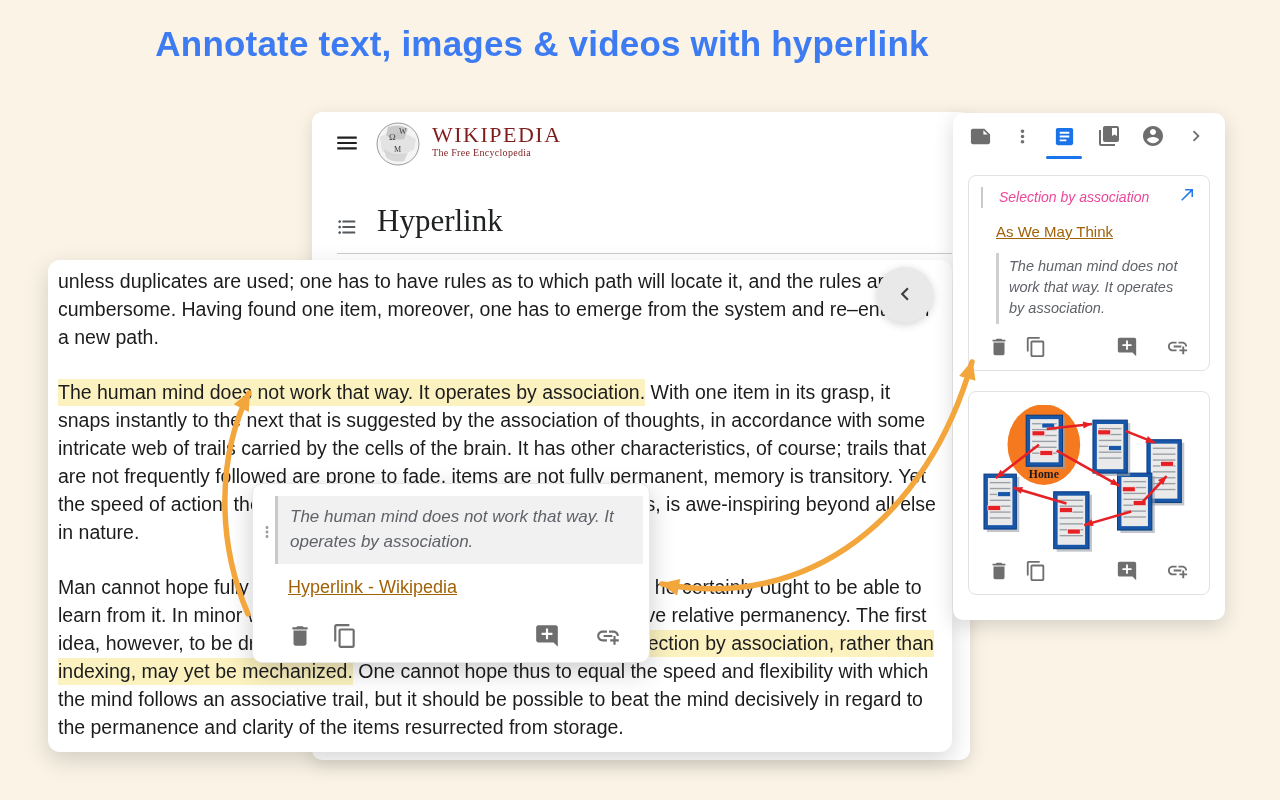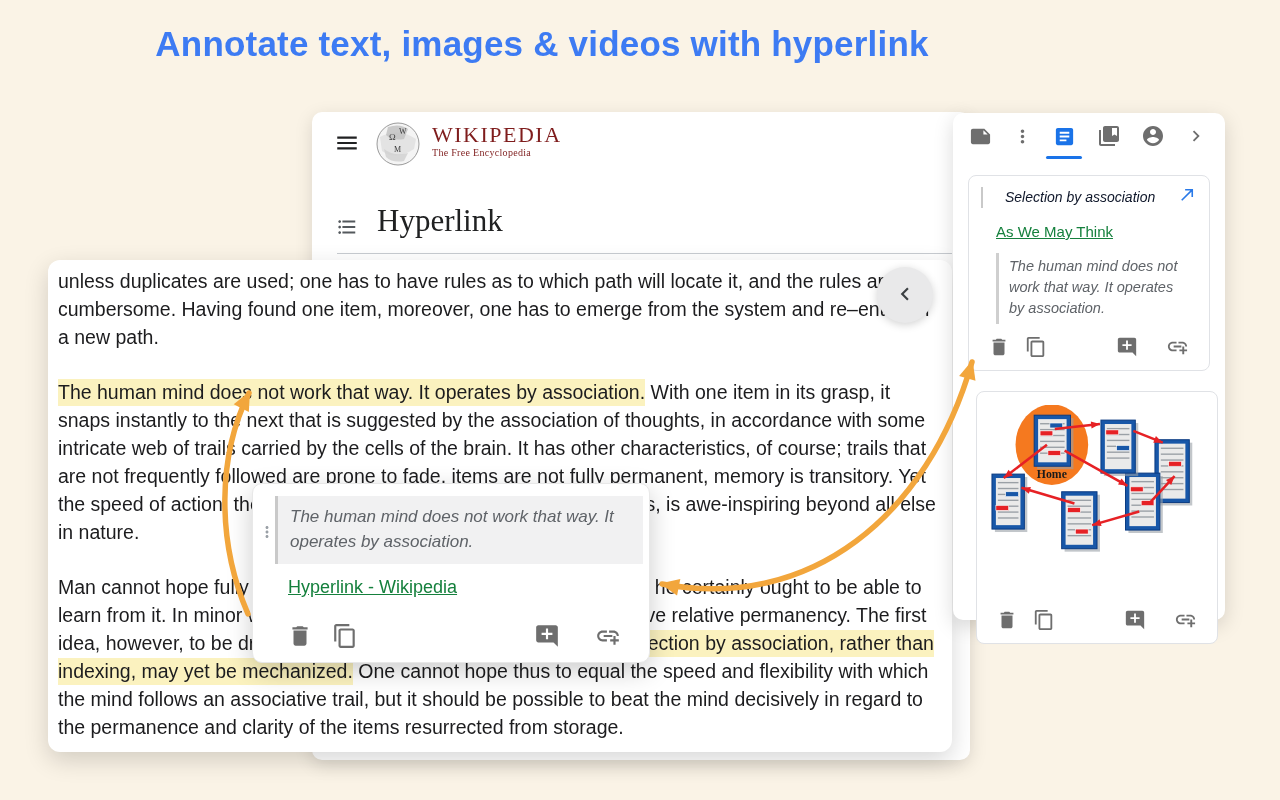--- a/index.html
+++ b/index.html
@@ -48,46 +48,46 @@
     position:absolute;left:252px;top:483px;width:398px;height:180px;
     background:#fff;border:1px solid #E8E8E8;border-radius:10px;
     box-shadow:0 8px 26px rgba(0,0,0,.20);z-index:20;box-sizing:border-box;
   }
   .popup-dots{position:absolute;left:5px;top:34px;width:18px;height:28px;color:#9AA0A6;cursor:grab;}
   .quote-block{
     background:#F1F1F2;border-left:3px solid #C9C9C9;
     font-style:italic;color:#5F6368;
   }
   .popup-quote{margin:12px 6px 0 22px;padding:8px 12px 10px;font-size:17px;line-height:25px;}
-  .link{color:#15803d;text-decoration:underline;cursor:pointer;}
+  .link{color:#a16207;text-decoration:underline;cursor:pointer;}
   .popup-link{display:inline-block;margin:13px 0 0 35px;font-size:18px;text-align:right;}
   .actions{display:flex;align-items:center;color:#6E6E6E;}
   .popup-actions{position:absolute;left:34px;right:28px;bottom:13px;gap:19px;}
   .actions .spacer{flex:1;}
   .ibtn{display:inline-flex;cursor:pointer;color:#6E6E6E;}
   .ibtn svg{fill:currentColor;}
   
   .sidebar{
     position:absolute;left:953px;top:113px;width:272px;height:507px;
     background:#fff;border-radius:10px;box-shadow:0 6px 20px rgba(0,0,0,.15);z-index:10;
     box-sizing:border-box;
   }
   .sb-icons{display:flex;align-items:center;justify-content:space-between;padding:11px 18px 0 16px;color:#757575;}
   .tabwrap{position:relative;display:inline-flex;}
   .tab-underline{position:absolute;left:-7px;top:31px;width:36px;height:3px;border-radius:2px;background:#1A73E8;}
   .card{
     position:absolute;left:15px;width:242px;background:#fff;
     border:1px solid #E0E2E6;border-radius:8px;box-sizing:border-box;padding:11px 12px;
   }
   .card1{top:62px;height:196px;}
-  .card2{top:278px;height:253px;margin-left:8px;}
+  .card2{top:278px;height:204px;}
   .card-head{display:flex;align-items:flex-start;}
   .card-title{
-    flex:1;border-left:2px solid #C9C9C9;padding:1px 0 2px 22px;
-    font-style:italic;color:#0f172a;font-size:14px;line-height:18px;
+    flex:1;border-left:2px solid #C9C9C9;padding:1px 0 2px 16px;
+    font-style:italic;color:#ec4899;font-size:14px;line-height:18px;
   }
   .ne-arrow{color:#2979E8;margin-top:-2px;cursor:pointer;}
   .card-link{display:inline-block;margin:15px 0 0 15px;font-size:15px;}
   .card-quote{margin:12px 2px 0 15px;padding:3px 8px 5px 10px;font-size:14.5px;line-height:21px;
     background:transparent;border-left:3px solid #CFCFCF;}
   .card-actions{position:absolute;left:19px;right:20px;bottom:12px;gap:15px;}
   .diagram-wrap{margin:2px 0 0 1px;}
   
   .arrows-overlay{position:absolute;left:0;top:0;width:1280px;height:800px;pointer-events:none;z-index:40;}
 </style>

